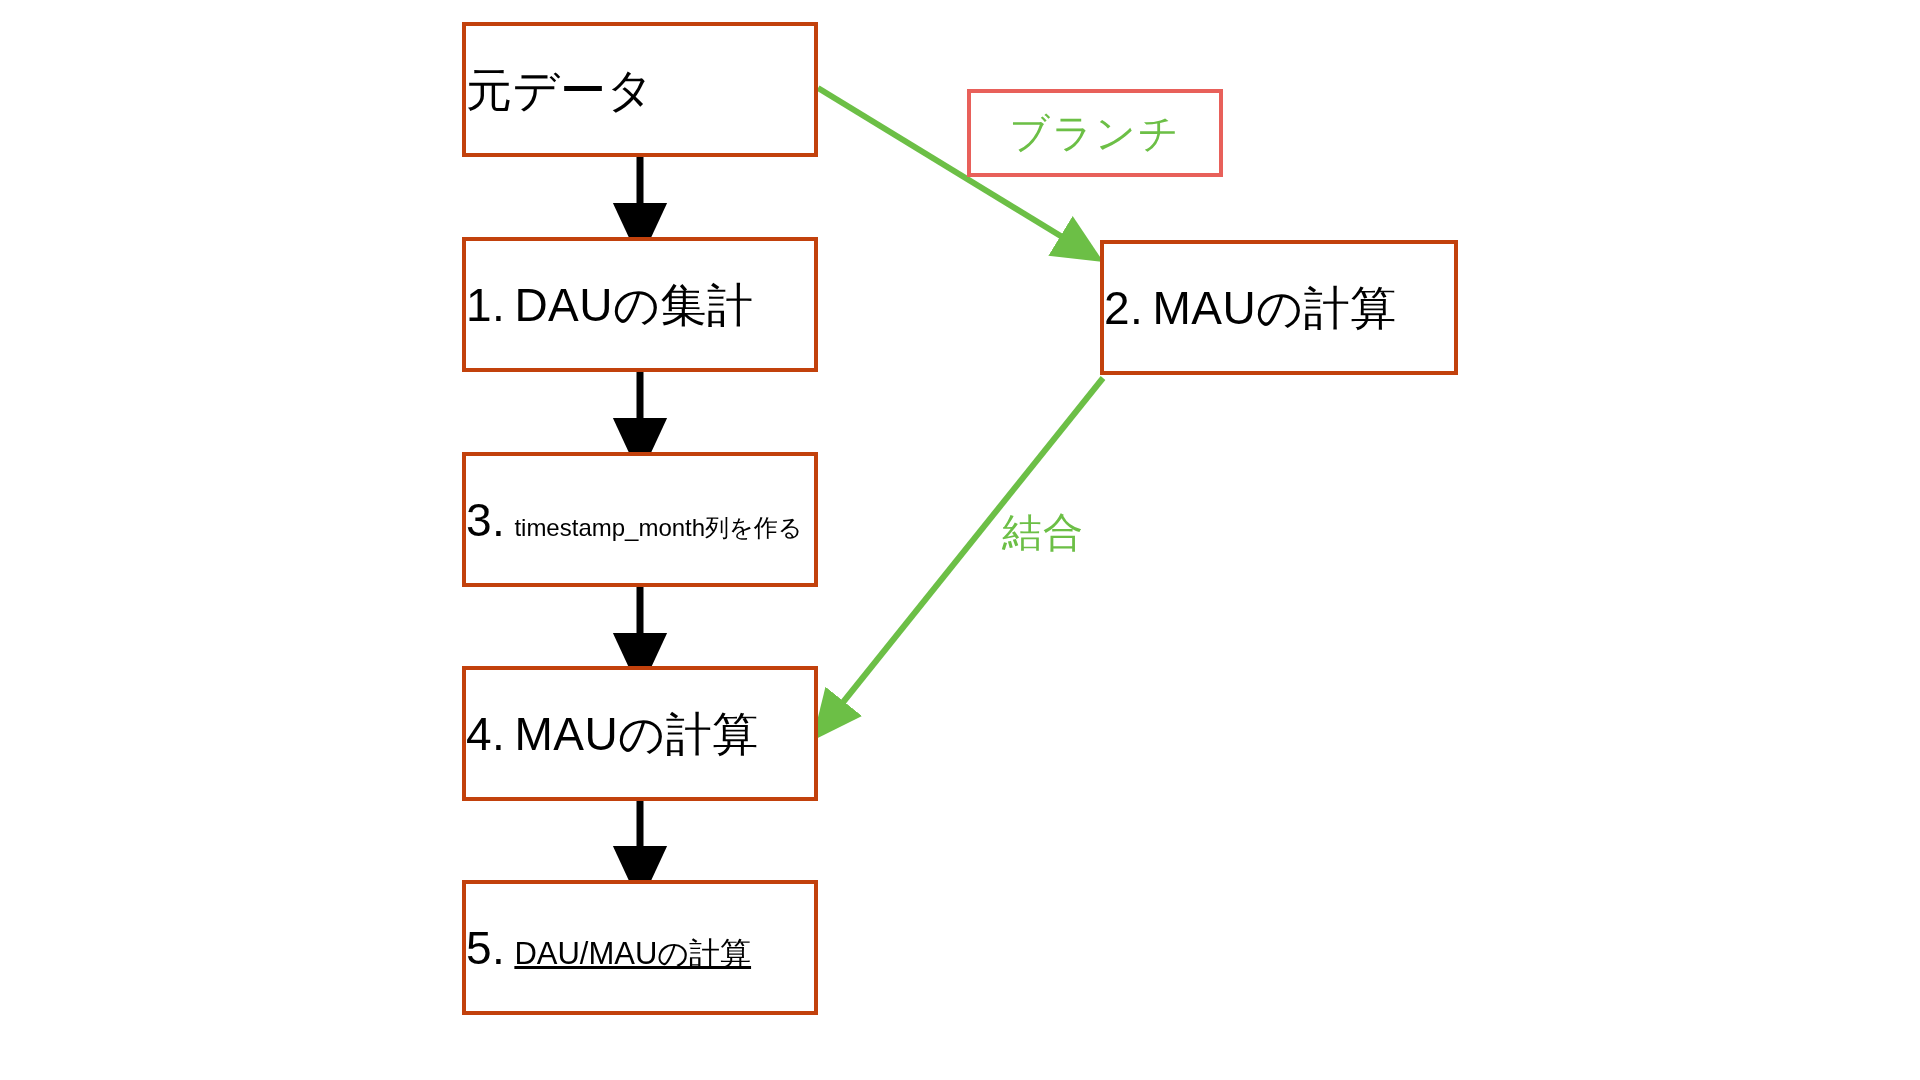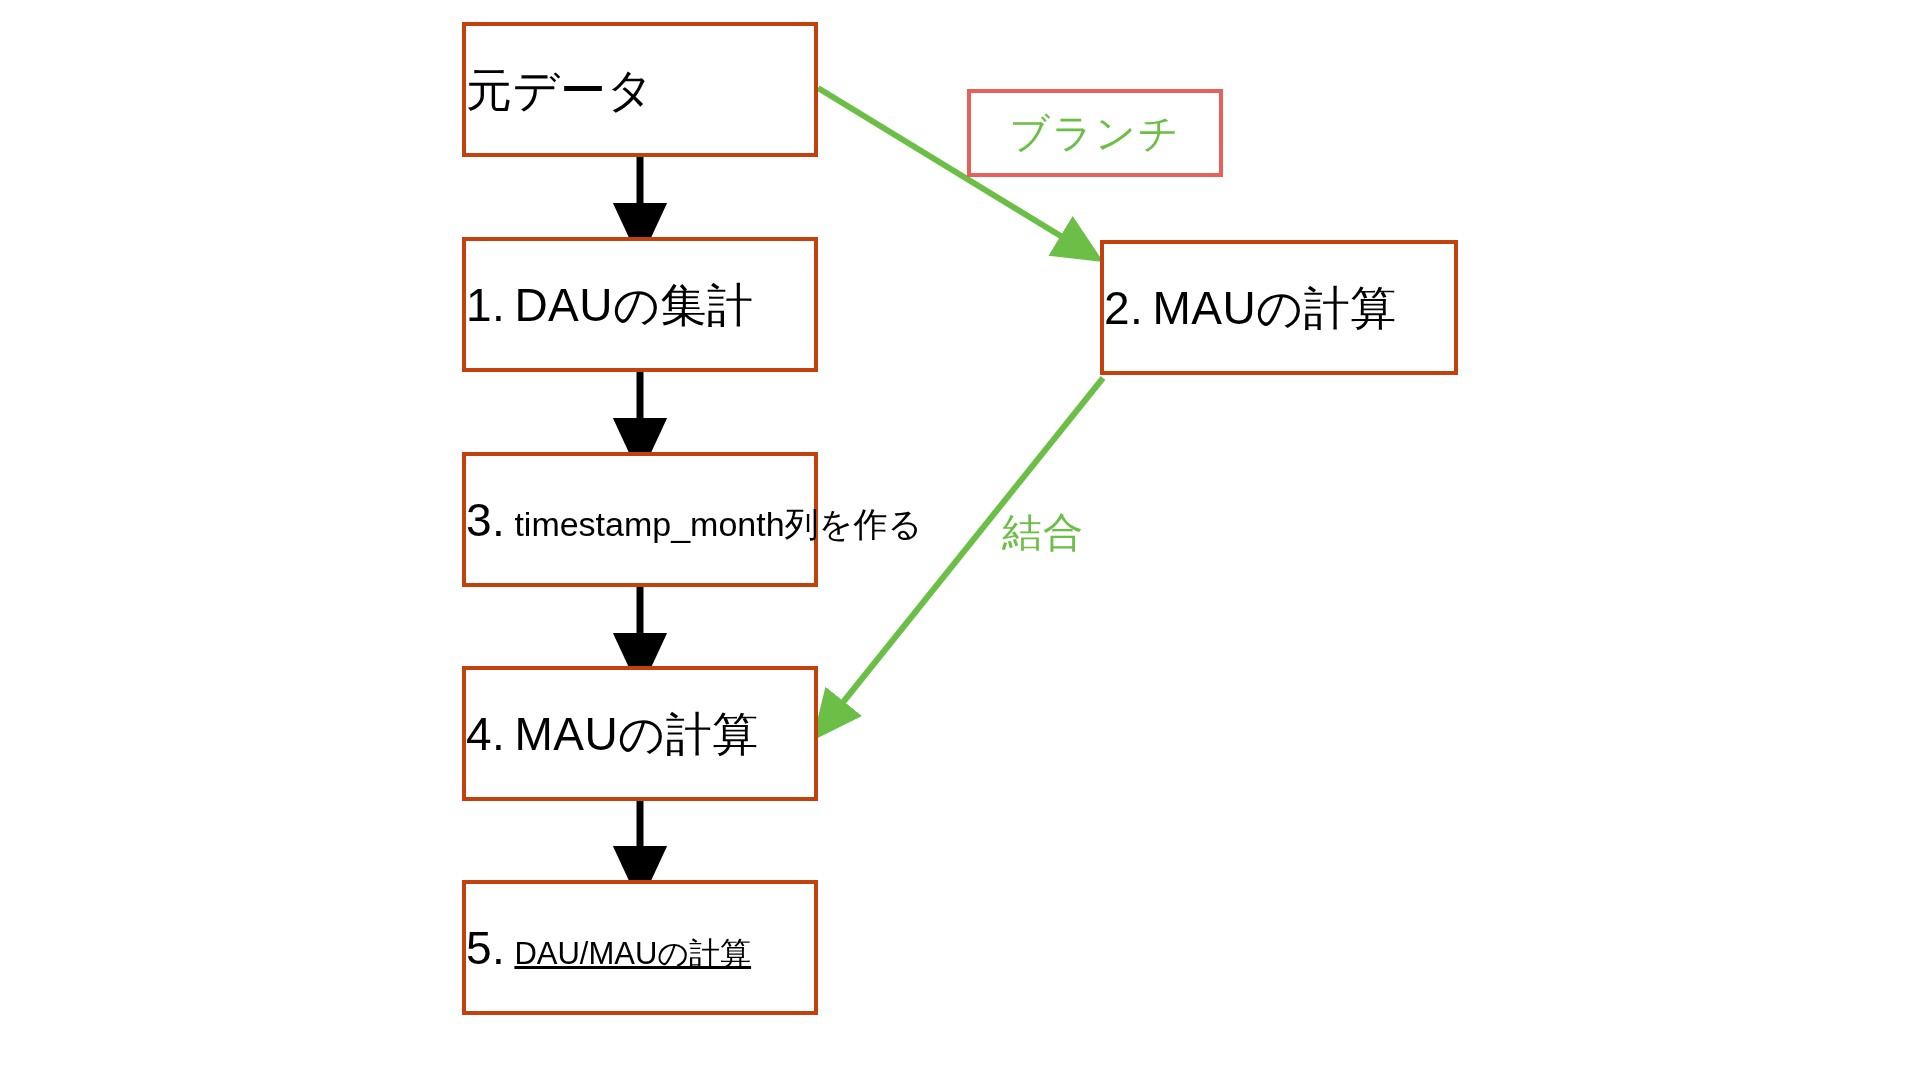--- a/index.html
+++ b/index.html
@@ -46,21 +46,21 @@
     justify-content: center;
     line-height: 1;
   }
   .t-big {
     font-size: 46px;
   }
   .t-num {
     font-size: 46px;
   }
   .t-small {
-    font-size: 34px;
+    font-size: 24px;
     letter-spacing: 0px;
   }
   .lead {
     margin-right: 9px;
   }
   .label-box {
     position: absolute;
     box-sizing: border-box;
     background: #ffffff;
     border: 4px solid #e8605a;

